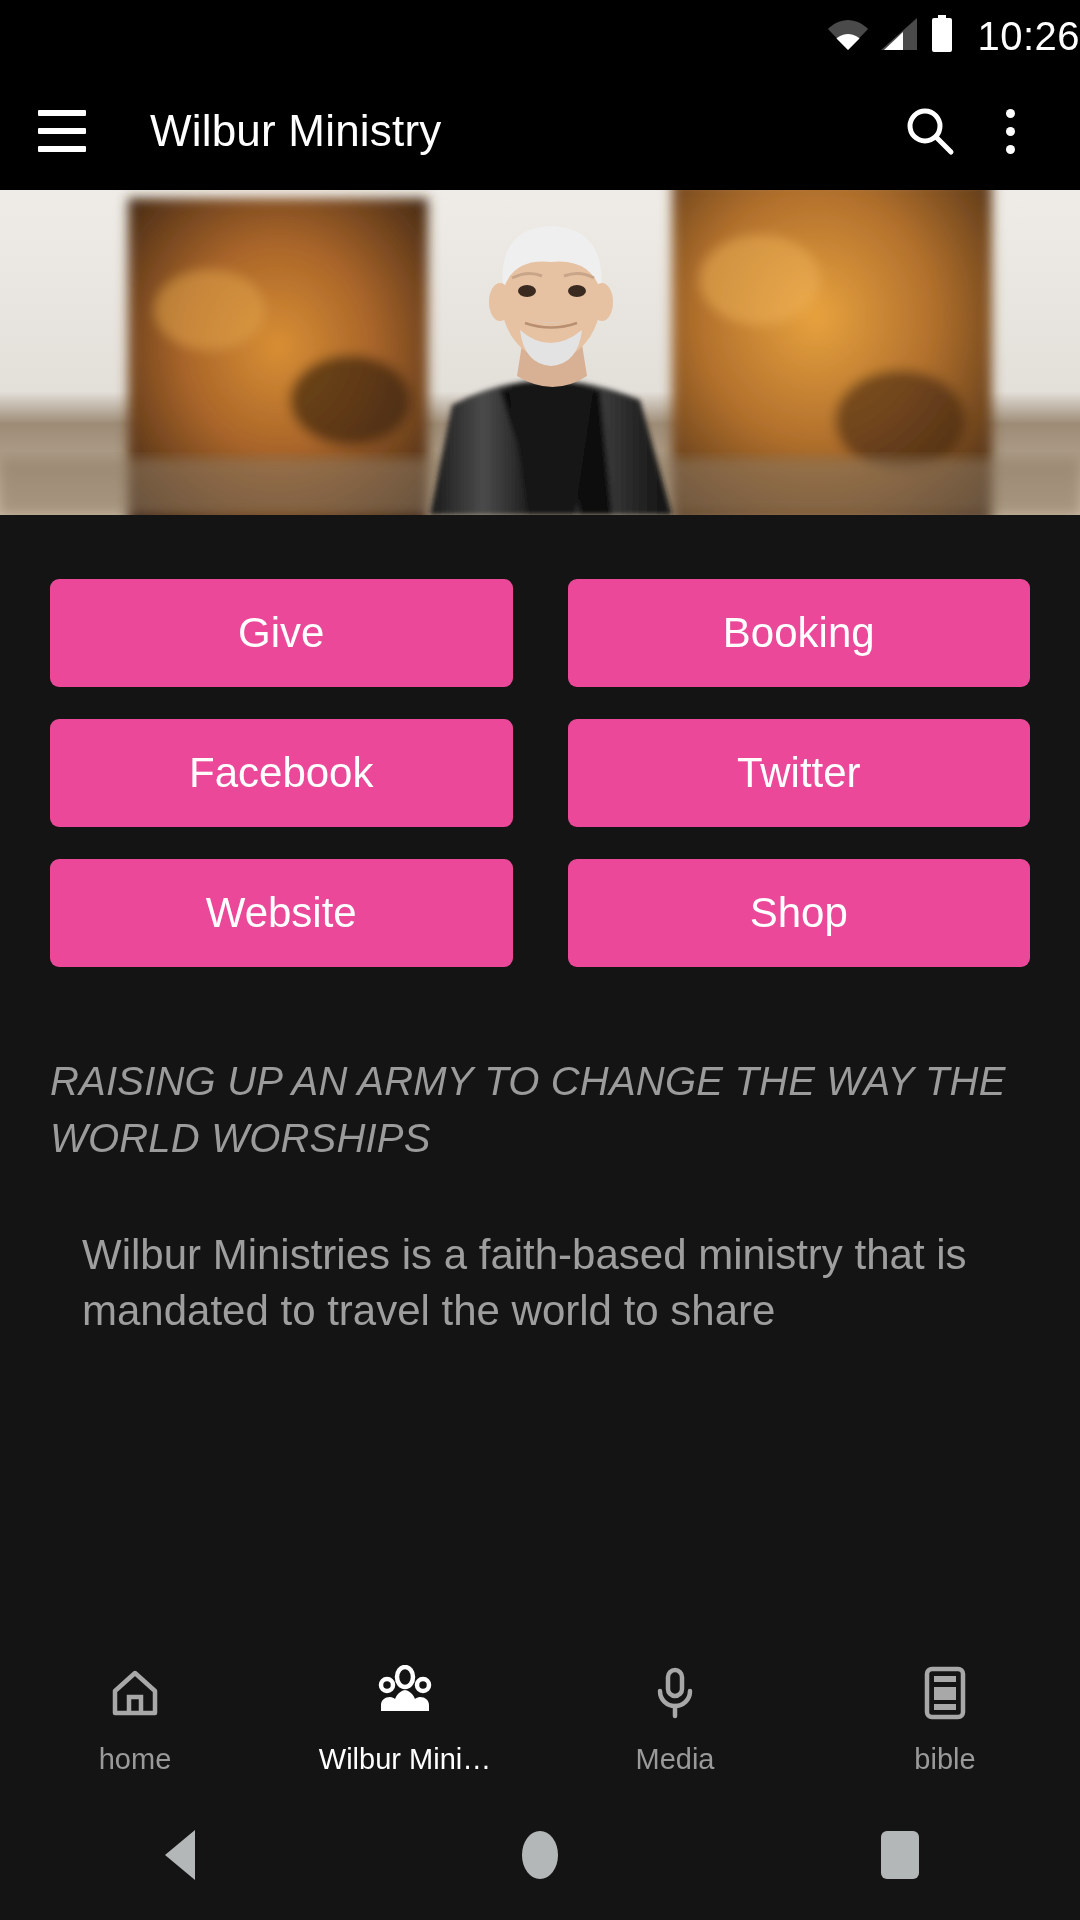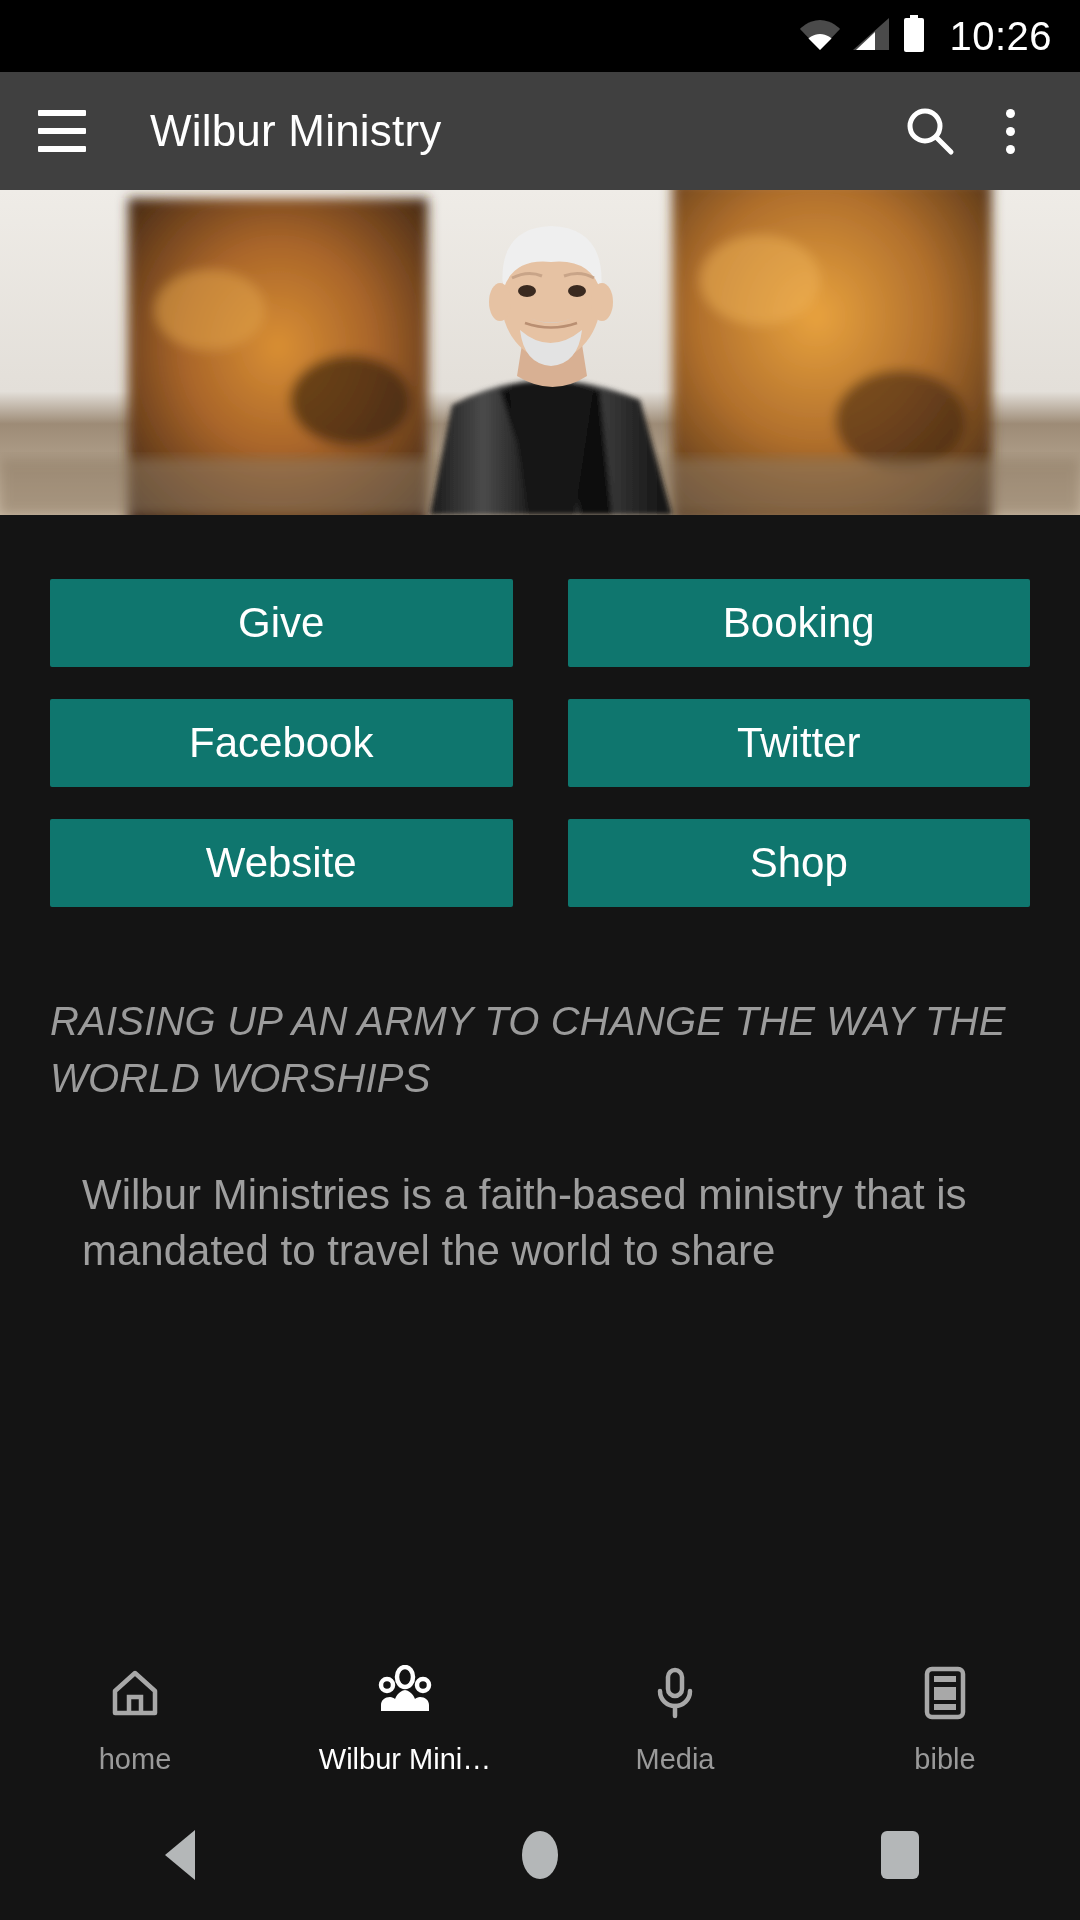--- a/index.html
+++ b/index.html
@@ -8,31 +8,31 @@
     background:#000;
     font-family:"Liberation Sans", sans-serif;
     overflow:hidden;
   }
   #screen { position:relative; width:1080px; height:1920px; background:#141414; }
 
   
   .statusbar {
     height:72px; background:#000;
     display:flex; align-items:center; justify-content:flex-end;
-    padding-right:28px; gap:10px;
+    gap:10px;
   }
   .sb-icon { display:block; }
   .sb-time {
     color:#fff; font-size:40px; letter-spacing:0.5px;
     margin-left:12px; line-height:1;
   }
 
   
   .appbar {
-    height:118px; background:#404040;
+    height:118px; background:#000000;
     display:flex; align-items:center; padding:0 30px;
   }
   .hamburger { width:64px; height:64px; display:flex; flex-direction:column;
     justify-content:center; gap:12px; padding:0 8px; cursor:pointer; }
   .hamburger span { display:block; height:6px; background:#fff; border-radius:1px; }
   .appbar-title {
     color:#fff; font-size:44px; margin-left:56px; flex:1;
     letter-spacing:0.2px; white-space:nowrap;
   }
   .appbar-action { width:80px; height:80px; display:flex; align-items:center;
@@ -42,21 +42,21 @@
 
   
   .hero { position:relative; width:1080px; height:325px; overflow:hidden; background:#cfc9c2; }
   .hero svg { display:block; width:1080px; height:325px; }
 
   
   .content { padding:0 50px; }
   .grid { display:grid; grid-template-columns:1fr 1fr; column-gap:55px; row-gap:32px;
     padding-top:64px; }
   .gbtn {
-    height:88px; background:#0f766e; border-radius:2px;
+    height:108px; background:#ec4899; border-radius:9px;
     display:flex; align-items:center; justify-content:center;
     color:#fff; font-size:42px; cursor:pointer; user-select:none;
   }
 
   
   .headline {
     margin-top:86px; color:#9b9b9b; font-size:40px; line-height:1.42;
     letter-spacing:0.2px;
     font-style:italic;
   }

